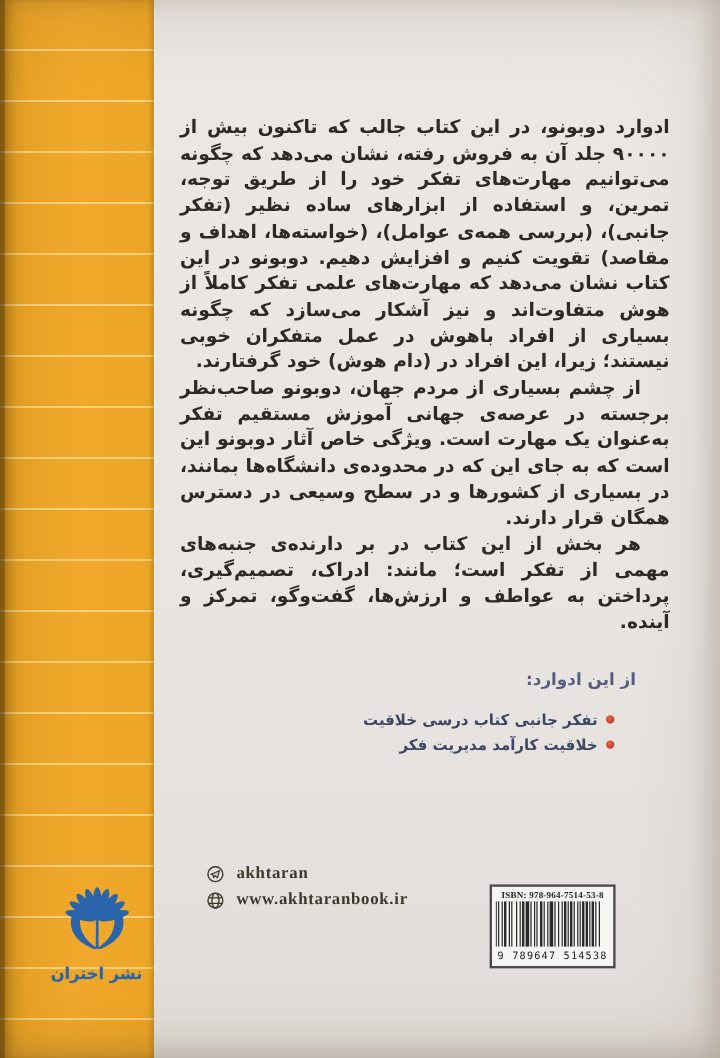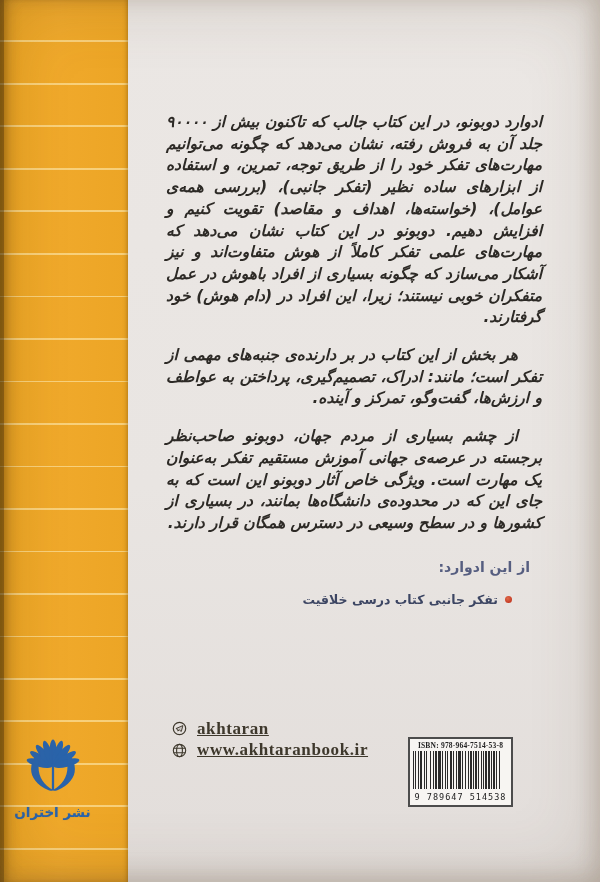--- a/index.html
+++ b/index.html
@@ -12,51 +12,51 @@
     box-shadow:inset 0 0 70px rgba(95,75,50,.20), inset -8px 0 18px rgba(95,75,50,.12), inset 0 -10px 22px rgba(95,75,50,.12);}
   
   .spine{
     position:absolute;left:0;top:0;width:128px;height:882px;
     background:
       repeating-linear-gradient(180deg, rgba(255,240,185,0) 0px, rgba(255,240,185,0) 40.5px, rgba(255,241,190,.55) 40.5px, rgba(255,241,190,.55) 42.5px),
       linear-gradient(90deg,#d89418 0,#eda624 10px,#f0a92b 60px,#eca525 128px);
     box-shadow:inset 14px 0 16px -10px rgba(80,50,0,.45), inset -3px 0 4px -2px rgba(120,80,10,.5);
   }
   .spine-edge{position:absolute;left:0;top:0;width:4px;height:882px;background:rgba(60,40,5,.35);}
-  .logo-block{position:absolute;left:0;bottom:62px;width:105px;text-align:center;}
+  .logo-block{position:absolute;left:0;bottom:62px;width:105px;text-align:center;padding-left:28px;}
   .logo-mark{display:inline-block;width:56px;height:64px;}
   .logo-text{margin-top:2px;font-size:13.5px;font-weight:700;color:#2a64ab;direction:rtl;
     text-shadow:0 0 1px rgba(42,100,171,.4);}
   
   .synopsis{
     position:absolute;left:150px;top:96px;width:408px;
     direction:rtl;text-align:justify;text-justify:inter-word;
     font-size:15.5px;line-height:21.7px;font-weight:700;color:#2d2a26;
   }
-  .synopsis p{margin:16px;font-style:italic;}
+  .synopsis p{margin:0;}
   .synopsis p.indent{text-indent:24px;}
   
   .books-heading{
     position:absolute;right:70px;top:559px;direction:rtl;
     font-size:14px;font-weight:700;color:#565e80;
   }
   .books-col{position:absolute;top:589px;direction:rtl;}
   .books-col.right{right:88px;}
   .books-col.left{right:268px;}
   .book-item{display:flex;align-items:center;direction:rtl;height:21px;
     font-size:12.5px;font-weight:700;color:#3d4663;white-space:nowrap;}
   .bullet{width:7px;height:7px;border-radius:50%;background:radial-gradient(circle at 40% 35%,#e06a4a,#c43b24 70%);
     margin-left:7px;flex:0 0 auto;}
   
   .contact{position:absolute;left:172px;top:721px;}
   .contact-row{display:flex;align-items:center;height:15px;margin-bottom:6.5px;}
   .contact-icon{width:15px;height:15px;flex:0 0 auto;margin-right:10px;}
   .contact-icon svg{width:15px;height:15px;display:block;}
-  .contact-text{font-family:"Liberation Serif",serif;font-weight:700;font-size:17px;
-    letter-spacing:.6px;color:#3e382c;white-space:nowrap;text-decoration:underline;}
+  .contact-text{font-family:"Liberation Serif",serif;font-weight:700;font-size:14px;
+    letter-spacing:.6px;color:#3e382c;white-space:nowrap;}
   
   .barcode{
     position:absolute;left:408px;top:737px;width:105px;height:70px;
     background:#f7f5f2;border:2px solid #4c4c4c;box-sizing:border-box;
     display:flex;flex-direction:column;align-items:center;
   }
   .isbn-label{font-family:"Liberation Serif",serif;font-weight:700;font-size:7.5px;
     color:#222;margin-top:1.5px;white-space:nowrap;letter-spacing:.2px;}
   .bars{display:flex;align-items:stretch;height:38px;margin-top:1px;width:95px;overflow:hidden;}
   .bars span{height:100%;}
@@ -90,30 +90,34 @@
             <rect x="30.7" y="33" width="2.6" height="30"></rect>
           </g>
         </svg>
       </span>
       <div class="logo-text">نشر اختران</div>
     </div>
   </div>
 
   <div class="synopsis">
     <p>ادوارد دوبونو، در این کتاب جالب که تاکنون بیش از ۹۰۰۰۰ جلد آن به فروش رفته، نشان می‌دهد که چگونه می‌توانیم مهارت‌های تفکر خود را از طریق توجه، تمرین، و استفاده از ابزارهای ساده نظیر (تفکر جانبی)، (بررسی همه‌ی عوامل)، (خواسته‌ها، اهداف و مقاصد) تقویت کنیم و افزایش دهیم. دوبونو در این کتاب نشان می‌دهد که مهارت‌های علمی تفکر کاملاً از هوش متفاوت‌اند و نیز آشکار می‌سازد که چگونه بسیاری از افراد باهوش در عمل متفکران خوبی نیستند؛ زیرا، این افراد در (دام هوش) خود گرفتارند.</p>
+    <p class="indent">از چشم بسیاری از مردم جهان، دوبونو صاحب‌نظر برجسته در عرصه‌ی جهانی آموزش مستقیم تفکر به‌عنوان یک مهارت است. ویژگی خاص آثار دوبونو این است که به جای این که در محدوده‌ی دانشگاه‌ها بمانند، در بسیاری از کشورها و در سطح وسیعی در دسترس همگان قرار دارند.</p>
     <p class="indent">هر بخش از این کتاب در بر دارنده‌ی جنبه‌های مهمی از تفکر است؛ مانند: ادراک، تصمیم‌گیری، پرداختن به عواطف و ارزش‌ها، گفت‌وگو، تمرکز و آینده.</p>
-    <p class="indent">از چشم بسیاری از مردم جهان، دوبونو صاحب‌نظر برجسته در عرصه‌ی جهانی آموزش مستقیم تفکر به‌عنوان یک مهارت است. ویژگی خاص آثار دوبونو این است که به جای این که در محدوده‌ی دانشگاه‌ها بمانند، در بسیاری از کشورها و در سطح وسیعی در دسترس همگان قرار دارند.</p>
   </div>
 
   <div class="books-heading">از این ادوارد:</div>
 
   <div class="books-col right">
     <div class="book-item">
       <span class="bullet"></span>
       <span>تفکر جانبی کتاب درسی خلاقیت</span>
+    </div>
+    <div class="book-item">
+      <span class="bullet"></span>
+      <span>خلاقیت کارآمد مدیریت فکر</span>
     </div>
   </div>
 
 
   <div class="contact">
     <div class="contact-row">
       <span class="contact-icon">
         <svg viewBox="0 0 16 16" fill="none" stroke="#3e382c" stroke-width="1.3">
           <circle cx="8" cy="8" r="6.6"></circle>
           <path d="M4.2 8.1 L11.6 4.9 L9.9 11.2 L7.7 9.4 L6.3 10.8 L6.2 8.9 Z" stroke-width="1" fill="#3e382c" fill-opacity=".15"></path>

